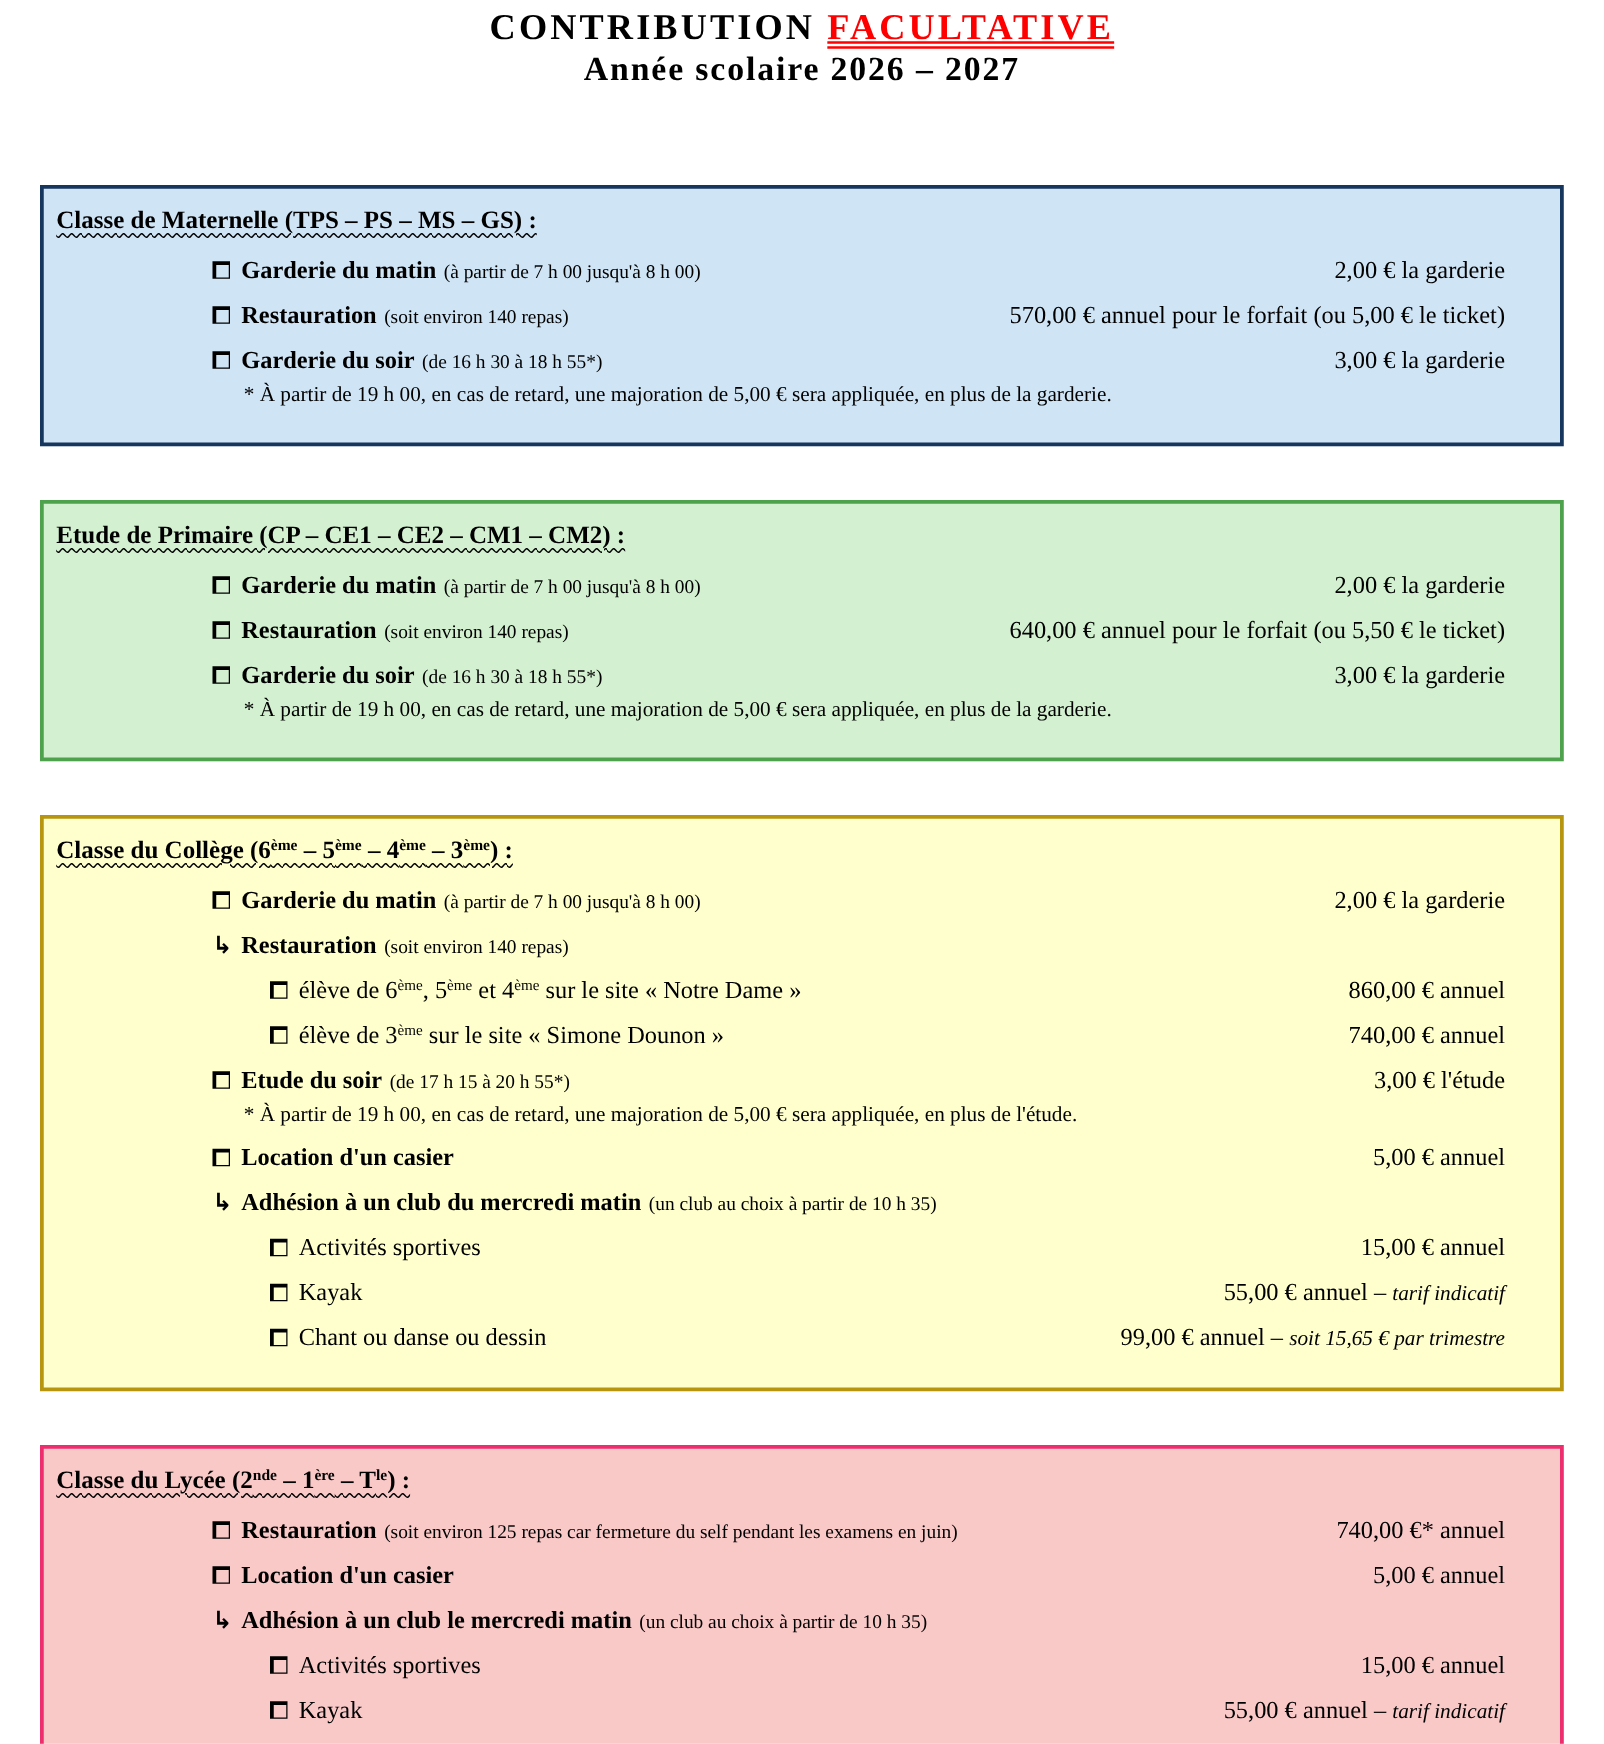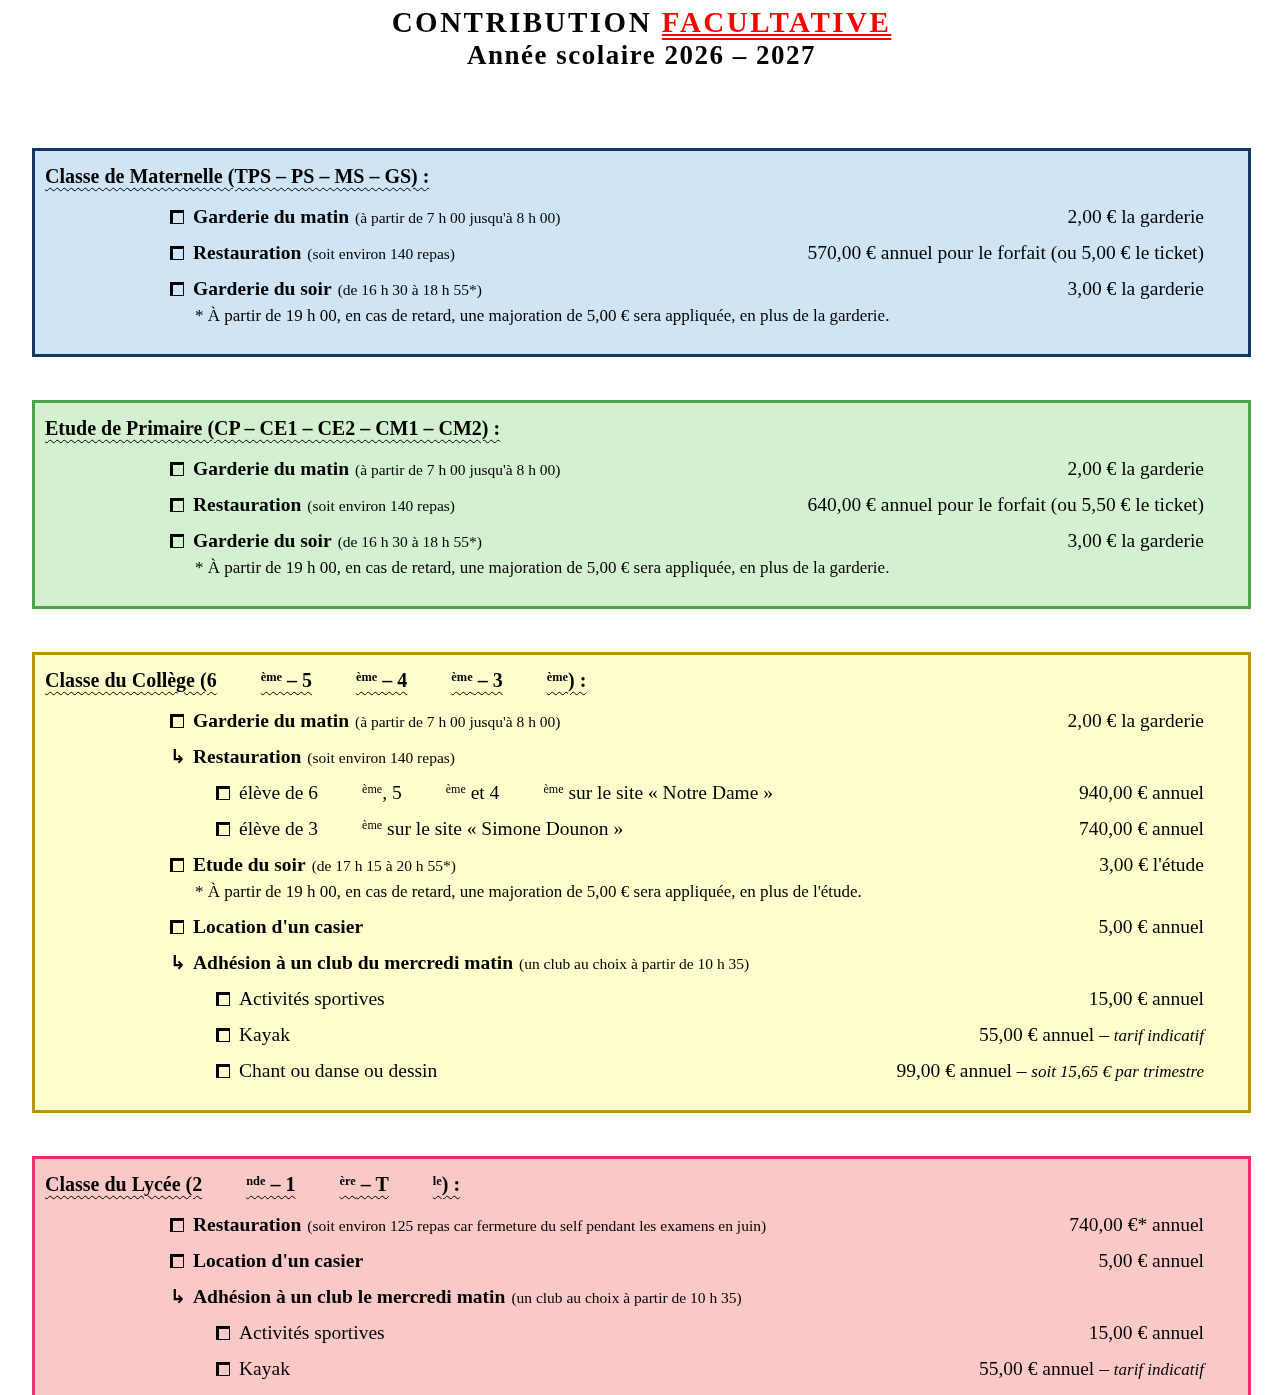--- a/index.html
+++ b/index.html
@@ -68,21 +68,21 @@
   .note{font-size:15.5px;margin-left:6px;white-space:nowrap;}
   .price{
     margin-left:auto;font-size:19.5px;white-space:nowrap;text-align:right;
   }
   .price .pnote{font-size:17px;font-style:italic;}
   .footnote{
     font-size:17px;
     padding-left:150px;
     margin:-8px 0 14px 0;
   }
-  sup{font-size:62%;line-height:0;position:relative;top:-0.45em;vertical-align:baseline;margin-left:44px;}
+  sup{font-size:62%;line-height:0;position:relative;top:-0.45em;vertical-align:baseline;}
 </style>
 </head>
 <body>
 
 <div class="page">
   <div class="title-block">
     <div class="title-line"><span>CONTRIBUTION</span> <span class="title-red" style="color: rgb(255, 0, 0); text-decoration-color: rgb(255, 0, 0);">FACULTATIVE</span></div>
     <div class="subtitle-line">Année scolaire 2026 – 2027</div>
   </div>
   <div id="sections">
@@ -136,21 +136,21 @@
             <span class="price">2,00 € la garderie</span>
           </div>
           <div class="row main">
             <span class="icon-arrow">↳</span>
             <span class="lbl bold">Restauration</span>
             <span class="note">(soit environ 140 repas)</span>
           </div>
           <div class="row sub">
             <span class="icon-checkbox"></span>
             <span class="lbl">élève de 6<sup>ème</sup>, 5<sup>ème</sup> et 4<sup>ème</sup> sur le site « Notre Dame »</span>
-            <span class="price">940,00 € annuel</span>
+            <span class="price">860,00 € annuel</span>
           </div>
           <div class="row sub">
             <span class="icon-checkbox"></span>
             <span class="lbl">élève de 3<sup>ème</sup> sur le site « Simone Dounon »</span>
             <span class="price">740,00 € annuel</span>
           </div>
           <div class="row main">
             <span class="icon-checkbox"></span>
             <span class="lbl bold">Etude du soir</span>
             <span class="note">(de 17 h 15 à 20 h 55*)</span>

